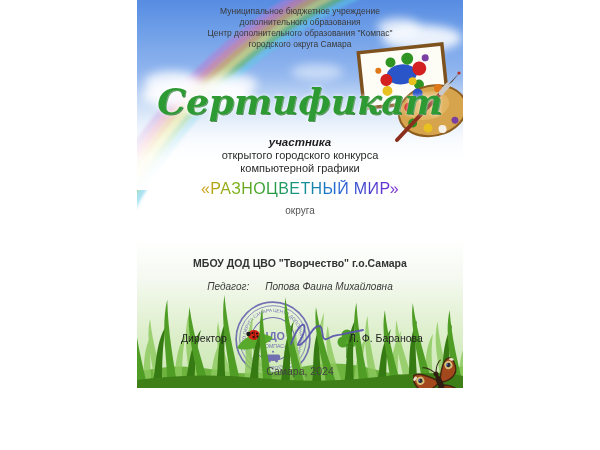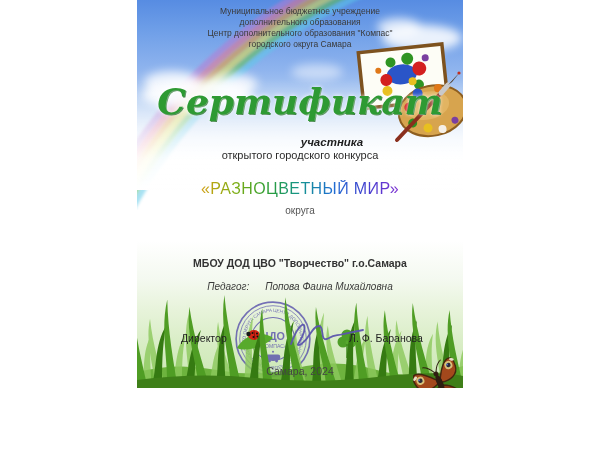--- a/index.html
+++ b/index.html
@@ -12,21 +12,21 @@
   .haze{left:0;right:0;top:78px;height:112px;background:linear-gradient(180deg,rgba(255,255,255,0),rgba(255,255,255,.9) 72%,#ffffff);}
   .easel-svg{left:218px;top:36px;width:112px;height:112px;z-index:3;}
   .grass-svg{left:0;bottom:0;width:326px;height:112px;z-index:4;}
   .butterfly-svg{left:276px;top:352px;width:54px;height:62px;z-index:7;}
   .stamp-svg{left:95px;top:298px;width:82px;height:82px;z-index:4;}
   .sign-svg{left:146px;top:314px;width:92px;height:40px;z-index:5;}
   .tb{position:absolute;left:0;width:100%;text-align:center;z-index:5;}
   .hdr{top:6px;font-size:8.5px;line-height:11px;color:#3a3a3a;}
   .title{top:80px;font-family:"DejaVu Serif",serif;font-style:italic;font-weight:700;font-size:36px;color:var(--green,#2e9a33);
          text-shadow:0 0 4px rgba(255,255,255,.95), 1px 1.4px 0 #1d6e24;}
-  .role{top:136px;font-size:11.5px;font-weight:700;font-style:italic;color:#1d1d1d;margin-left:32px;}
+  .role{top:136px;font-size:11.5px;font-weight:700;font-style:italic;color:#1d1d1d;}
   .cl1{top:149px;font-size:11px;color:#2a2a2a;}
   .cl2{top:162px;font-size:11px;color:#2a2a2a;}
   .contest{top:180px;font-size:16px;font-weight:400;letter-spacing:.4px;
            -webkit-background-clip:text;background-clip:text;color:transparent;}
   .issued{top:205px;font-size:10px;color:#555;}
   .recipient{top:218px;font-size:24px;font-style:italic;color:var(--green,#2f9a33);}
   .school{top:257px;font-size:10.5px;font-weight:700;color:#333;}
   .teacher{top:281px;font-size:10px;font-style:italic;color:#3a3a3a;}
   .teacher .lbl{margin-right:16px;}
   .dir-label{position:absolute;left:44px;top:332px;font-size:10.5px;color:#222;z-index:5;}
@@ -112,20 +112,21 @@
   <div class="tb hdr">
     <div>Муниципальное бюджетное учреждение</div>
     <div>дополнительного образования</div>
     <div>Центр дополнительного образования "Компас"</div>
     <div>городского округа Самара</div>
   </div>
 
   <div class="tb title">Сертификат</div>
   <div class="tb role">участника</div>
   <div class="tb cl1">открытого городского конкурса</div>
+  <div class="tb cl2">компьютерной графики</div>
   <div class="tb contest" style="background-image: linear-gradient(90deg, rgb(224, 37, 37), rgb(228, 100, 28), rgb(207, 160, 18), rgb(127, 174, 20), rgb(45, 158, 51), rgb(20, 148, 143), rgb(31, 111, 210), rgb(64, 64, 207), rgb(124, 47, 210), rgb(196, 38, 194), rgb(224, 38, 158));">«РАЗНОЦВЕТНЫЙ МИР»</div>
   <div class="tb issued">округа</div>
   <div class="tb school">МБОУ ДОД ЦВО "Творчество" г.о.Самара</div>
   <div class="tb teacher">
     <span class="lbl">Педагог:</span><span>Попова Фаина Михайловна</span>
   </div>
 
   <svg class="layer stamp-svg" viewBox="0 0 80 80">
     <defs>
         <path id="ringPath" d="M40 13.5 a26.5 26.5 0 1 1 -0.1 0"></path>

